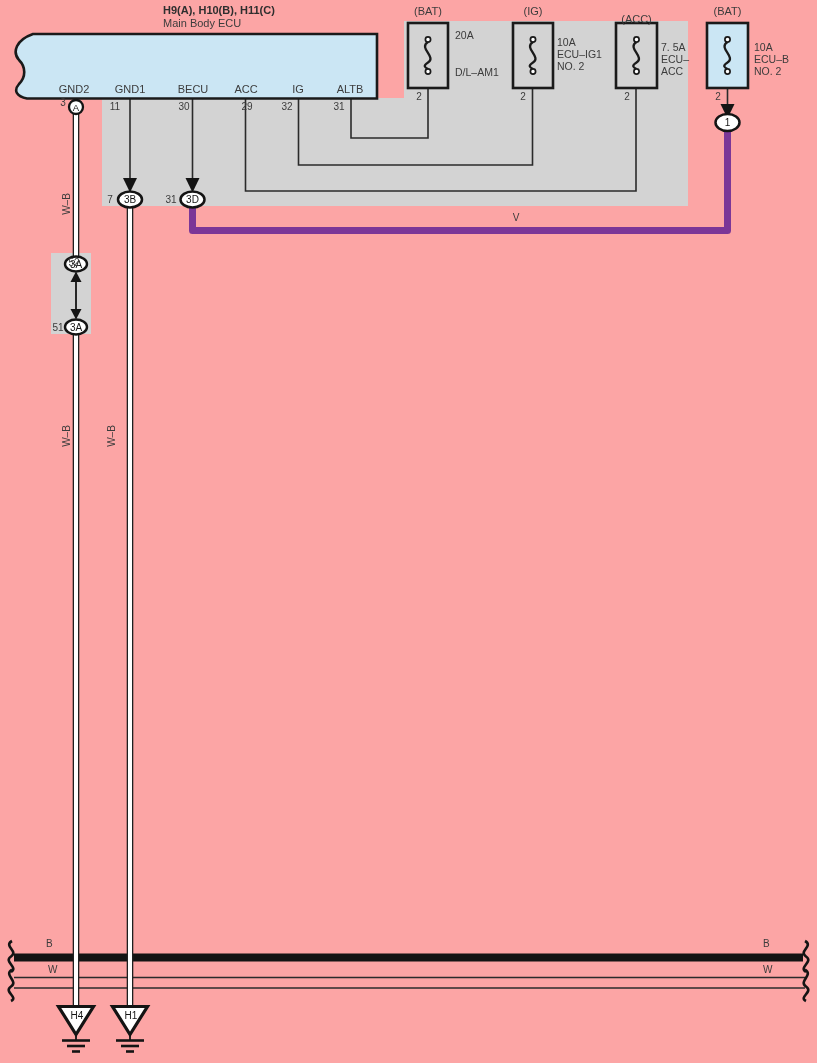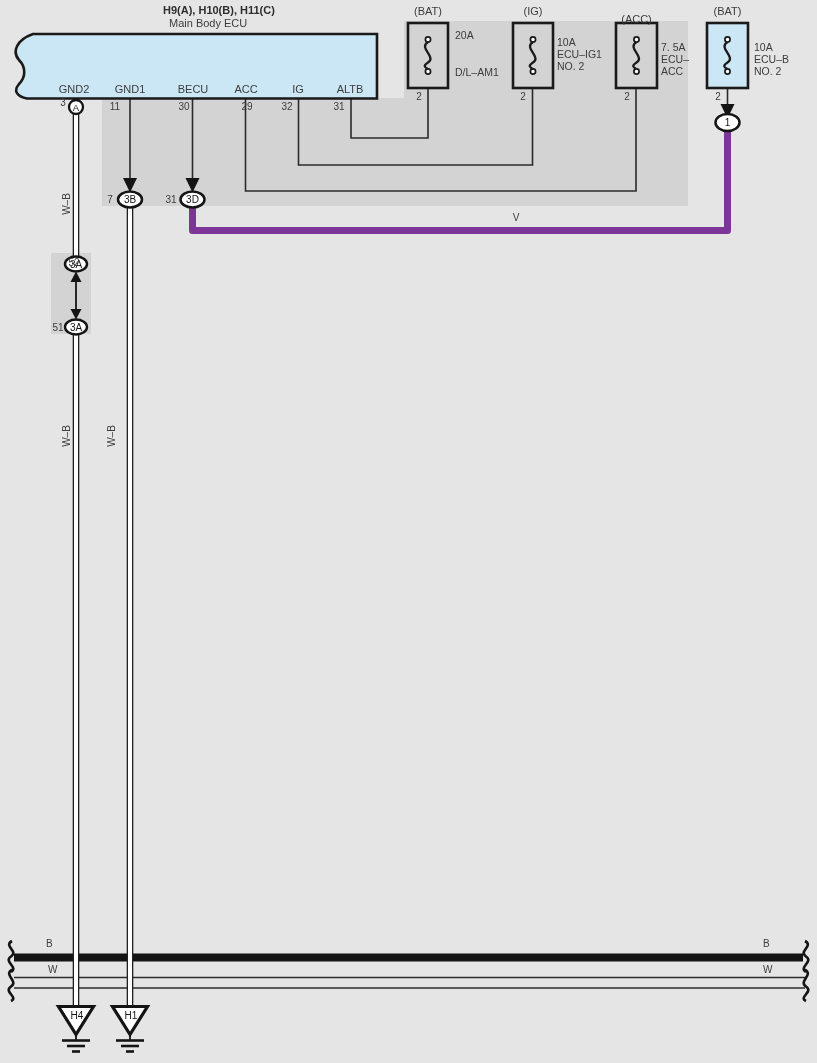--- a/index.html
+++ b/index.html
@@ -1,16 +1,16 @@
 <!DOCTYPE html>
 <html><head>
 <meta charset="utf-8">
 <style>
   html,body{margin:0;padding:0;background:#ffffff;}
-  #stage{position:relative;width:817px;height:1063px;background:#e5e5e5;overflow:hidden;
+  #stage{position:relative;width:817px;height:1063px;background:#fca5a5;overflow:hidden;
          font-family:"Liberation Sans", sans-serif;}
   #diagram-svg{position:absolute;left:0;top:0;}
   .lbl{position:absolute;font-size:11px;color:#3c3c3c;white-space:nowrap;line-height:1;}
   .s10{font-size:10px;}
   .s105{font-size:10.5px;}
   .bold{font-weight:bold;color:#2e2e2e;}
   .ctr{transform:translateX(-50%);}
   .conn-txt{position:absolute;font-size:10px;color:#151515;white-space:nowrap;line-height:1;
             transform:translate(-50%,-50%);}
   .vrot{position:absolute;font-size:10px;color:#3c3c3c;white-space:nowrap;line-height:1;
@@ -130,21 +130,21 @@
         <polygon points="112.5,1006.5 147.5,1006.5 130,1034.5" fill="#ffffff" stroke="#141414" stroke-width="3.2" stroke-linejoin="miter"></polygon>
         <line x1="130" y1="1034.5" x2="130" y2="1040" stroke="#141414" stroke-width="1.8"></line>
         <line x1="116" y1="1040.5" x2="144" y2="1040.5" stroke="#141414" stroke-width="2.6"></line>
         <line x1="121" y1="1046" x2="139" y2="1046" stroke="#141414" stroke-width="2.6"></line>
         <line x1="126" y1="1051.5" x2="134" y2="1051.5" stroke="#141414" stroke-width="2.6"></line>
       </g>
     </g>
   </svg>
 
   <div class="lbl bold" style="left:163px;top:5px;">H9(A), H10(B), H11(C)</div>
-  <div class="lbl" style="left:169px;top:17.5px;text-align:center;">Main Body ECU</div>
+  <div class="lbl" style="left:163px;top:17.5px;text-align:center;">Main Body ECU</div>
 
   <div class="lbl ctr" style="left:74px;top:84px;">GND2</div>
   <div class="lbl ctr" style="left:130px;top:84px;">GND1</div>
   <div class="lbl ctr" style="left:193px;top:84px;">BECU</div>
   <div class="lbl ctr" style="left:246px;top:84px;">ACC</div>
   <div class="lbl ctr" style="left:298px;top:84px;">IG</div>
   <div class="lbl ctr" style="left:350px;top:84px;">ALTB</div>
 
   <div class="lbl s10 ctr" style="left:63px;top:98px;">3</div>
   <div class="lbl s10 ctr" style="left:115px;top:102px;">11</div>

